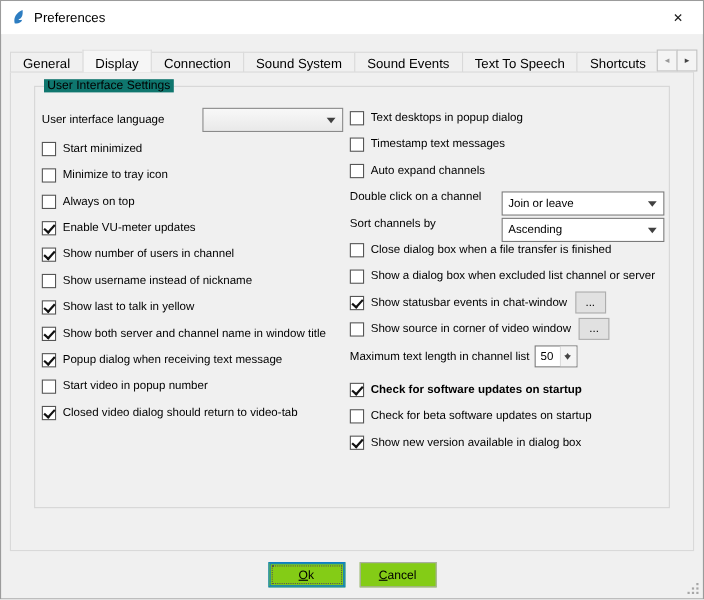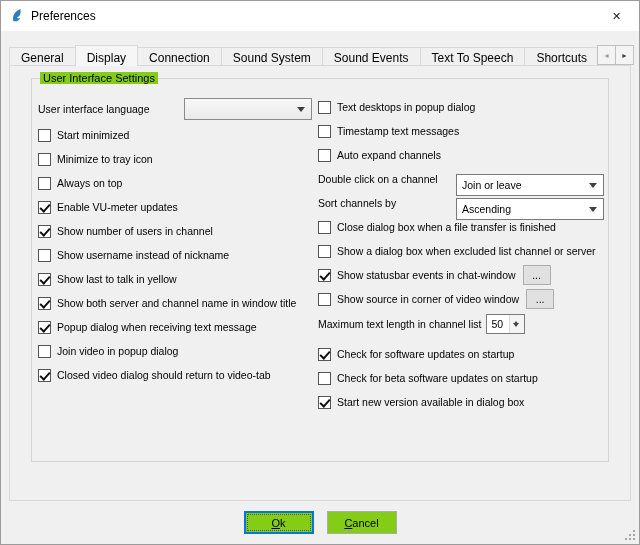--- a/index.html
+++ b/index.html
@@ -43,30 +43,30 @@
   }
   .tsbtn span { font-size:7px; color:#444; }
   .tsbtn .dim { color:#9a9a9a; }
 
   
   .pane {
     position:absolute; top:64px; left:8px; right:8px; height:436px;
     border:1px solid #d9d9d9; background:#f0f0f0; z-index:1;
   }
   .groupbox { position:absolute; left:21px; right:21px; top:12px; height:384px; border:1px solid #d5d5d5; }
-  .group-title { position:absolute; top:-7px; left:8px; background:#84cc16; padding:0 3px; font-size:11px; }
+  .group-title { position:absolute; top:-7px; left:8px; background:#0f766e; padding:0 3px; font-size:11px; }
 
   .columns { display:flex; padding:16px 4px 0 6px; }
   .col-left  { width:274px; flex:none; display:flex; flex-direction:column; }
   .col-right { flex:1; min-width:0; display:flex; flex-direction:column; padding-left:6px; }
 
   .lbl { white-space:nowrap; font-size:10.5px; }
 
   .row { display:flex; align-items:center; height:24px; }
-  .gap-top { margin-top:5px; }
+  .gap-top { margin-top:5px;font-weight:bold; }
   label.row, label.chk { display:flex; align-items:center; }
 
   
   .cb {
     width:13px; height:13px; border:1px solid #555; background:#fff;
     margin-right:6px; position:relative; flex:none;
   }
   .cb[data-checked="true"]::after {
     content:""; position:absolute; left:1px; top:2px; width:8px; height:4px;
     border-left:2px solid #111; border-bottom:2px solid #111;
@@ -224,21 +224,21 @@
           <label class="row">
             <span class="cb" data-checked="true"></span>
             <span class="lbl">Show both server and channel name in window title</span>
           </label>
           <label class="row">
             <span class="cb" data-checked="true"></span>
             <span class="lbl">Popup dialog when receiving text message</span>
           </label>
           <label class="row">
             <span class="cb" data-checked="false"></span>
-            <span class="lbl">Join video in popup dialog</span>
+            <span class="lbl">Start video in popup number</span>
           </label>
           <label class="row">
             <span class="cb" data-checked="true"></span>
             <span class="lbl">Closed video dialog should return to video-tab</span>
           </label>
         </div>
 
         <div class="col-right">
           <label class="row">
             <span class="cb" data-checked="false"></span>
@@ -311,21 +311,21 @@
           <label class="row gap-top">
             <span class="cb" data-checked="true"></span>
             <span class="lbl">Check for software updates on startup</span>
           </label>
           <label class="row">
             <span class="cb" data-checked="false"></span>
             <span class="lbl">Check for beta software updates on startup</span>
           </label>
           <label class="row">
             <span class="cb" data-checked="true"></span>
-            <span class="lbl">Start new version available in dialog box</span>
+            <span class="lbl">Show new version available in dialog box</span>
           </label>
         </div>
 
       </div>
     </div>
   </div>
 
   <div class="button-row">
     <button class="btn default">
         <span class="btn-label">Ok</span>

